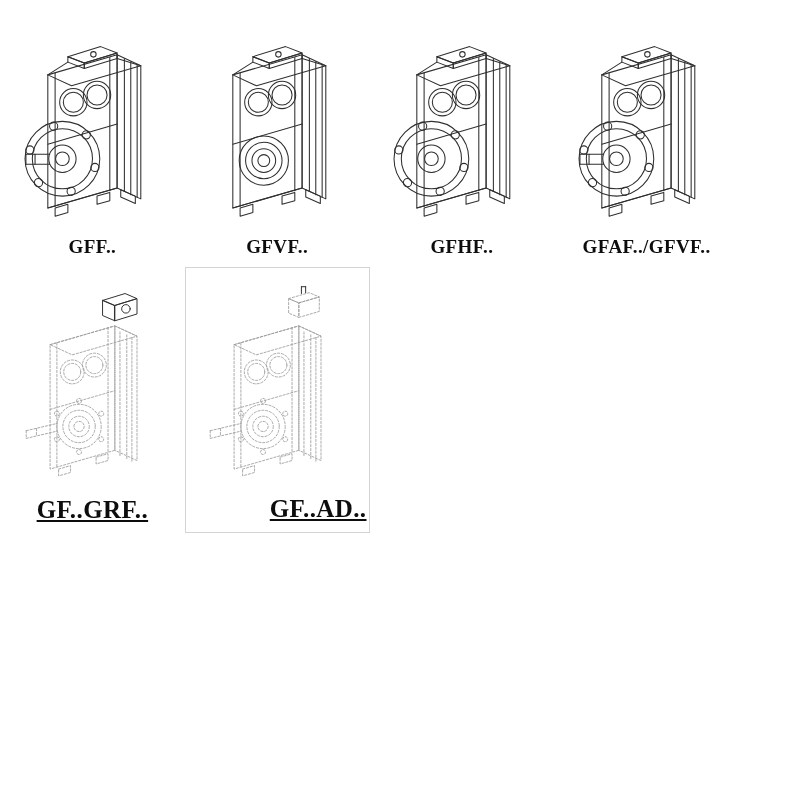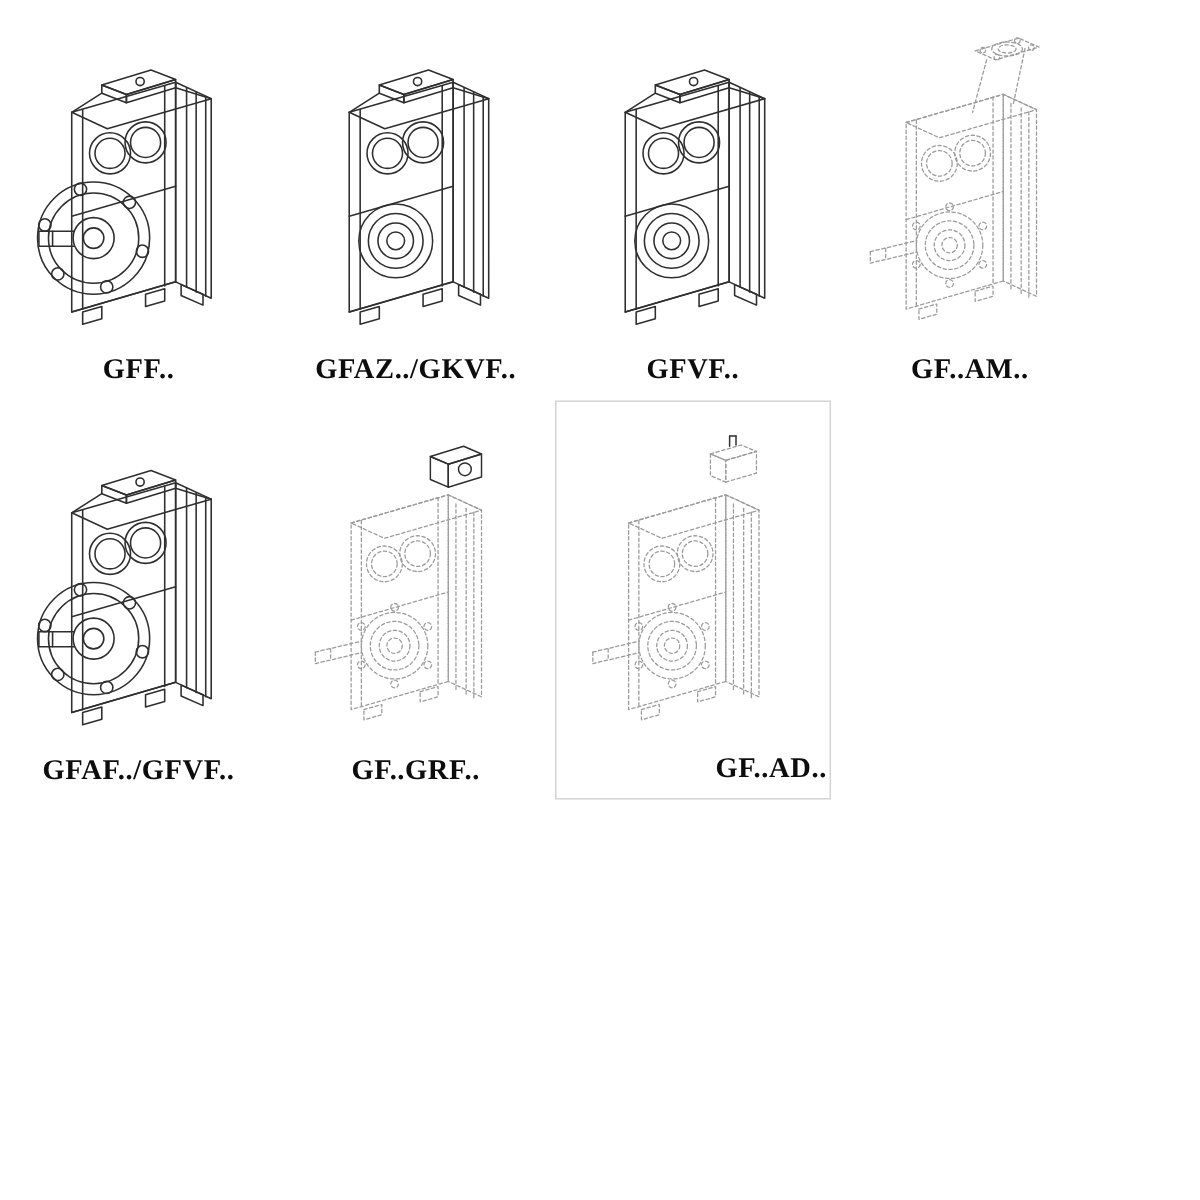--- a/index.html
+++ b/index.html
@@ -6,21 +6,21 @@
   body{font-family:"Liberation Serif","DejaVu Serif",serif;}
   .catalog{display:grid;grid-template-columns:repeat(4,1fr);grid-template-rows:repeat(3,1fr);
            width:739px;height:800px;box-sizing:border-box;}
   .cell{display:flex;flex-direction:column;align-items:center;justify-content:flex-end;
         padding:4px 2px 8px;box-sizing:border-box;background:#fff;}
   .cell--boxed{border:1px solid #d4d4d4;align-items:flex-end;}
   .drawing-wrap{flex:1;display:flex;align-items:center;justify-content:center;width:100%;min-height:0;}
   .gearbox-svg{height:196px;fill:none;stroke-width:1.15;stroke-linejoin:round;stroke-linecap:round;}
   .dashed{stroke-dasharray:2.6 2;stroke-width:1;}
   .label{font-weight:bold;font-size:19px;letter-spacing:.4px;color:#0d0d0d;white-space:nowrap;line-height:1.2;}
-  .label--big{font-size:19px;}
+  .label--big{font-size:25px;text-decoration:underline;}
 </style>
 </head>
 <body>
 
 <svg width="0" height="0" style="position:absolute" aria-hidden="true">
   <defs>
 
     <g id="g-housing">
       <path d="M58,38 L94,27 L112,34 L76,45 Z"></path>
       <path d="M58,38 L76,45 L76,51 L58,44 Z"></path>
@@ -181,56 +181,45 @@
     <div class="drawing-wrap">
       <svg class="gearbox-svg" viewBox="0 0 170 215">
         <g stroke="#2f2f2f">
           <use href="#v-flange-shaft"></use>
         </g>
       </svg>
     </div>
     <div class="label">GFF..</div>
   </div>
 
+
   <div class="cell">
     <div class="drawing-wrap">
       <svg class="gearbox-svg" viewBox="0 0 170 215">
         <g stroke="#2f2f2f">
           <use href="#v-hollow"></use>
         </g>
       </svg>
     </div>
-    <div class="label">GFAZ../GKVF..</div>
-  </div>
-
-  <div class="cell">
-    <div class="drawing-wrap">
-      <svg class="gearbox-svg" viewBox="0 0 170 215">
-        <g stroke="#2f2f2f">
-          <use href="#v-hollow"></use>
-        </g>
-      </svg>
-    </div>
     <div class="label">GFVF..</div>
   </div>
 
-
-
-
-  <div class="cell">
-    <div class="drawing-wrap">
-      <svg class="gearbox-svg" viewBox="0 0 180 230">
-        <g class="dashed" stroke="#9b9b9b">
-          <use href="#g-dh"></use>
-          <use href="#g-att-am"></use>
-        </g>
-      </svg>
-    </div>
-    <div class="label">GF..AM..</div>
-  </div>
+  <div class="cell">
+    <div class="drawing-wrap">
+      <svg class="gearbox-svg" viewBox="0 0 170 215">
+        <g stroke="#2f2f2f">
+          <use href="#v-flange-hollow"></use>
+        </g>
+      </svg>
+    </div>
+    <div class="label">GFHF..</div>
+  </div>
+
+
+
 
 
   <div class="cell">
     <div class="drawing-wrap">
       <svg class="gearbox-svg" viewBox="0 0 170 215">
         <g stroke="#2f2f2f">
           <use href="#v-flange-shaft"></use>
         </g>
       </svg>
     </div>

